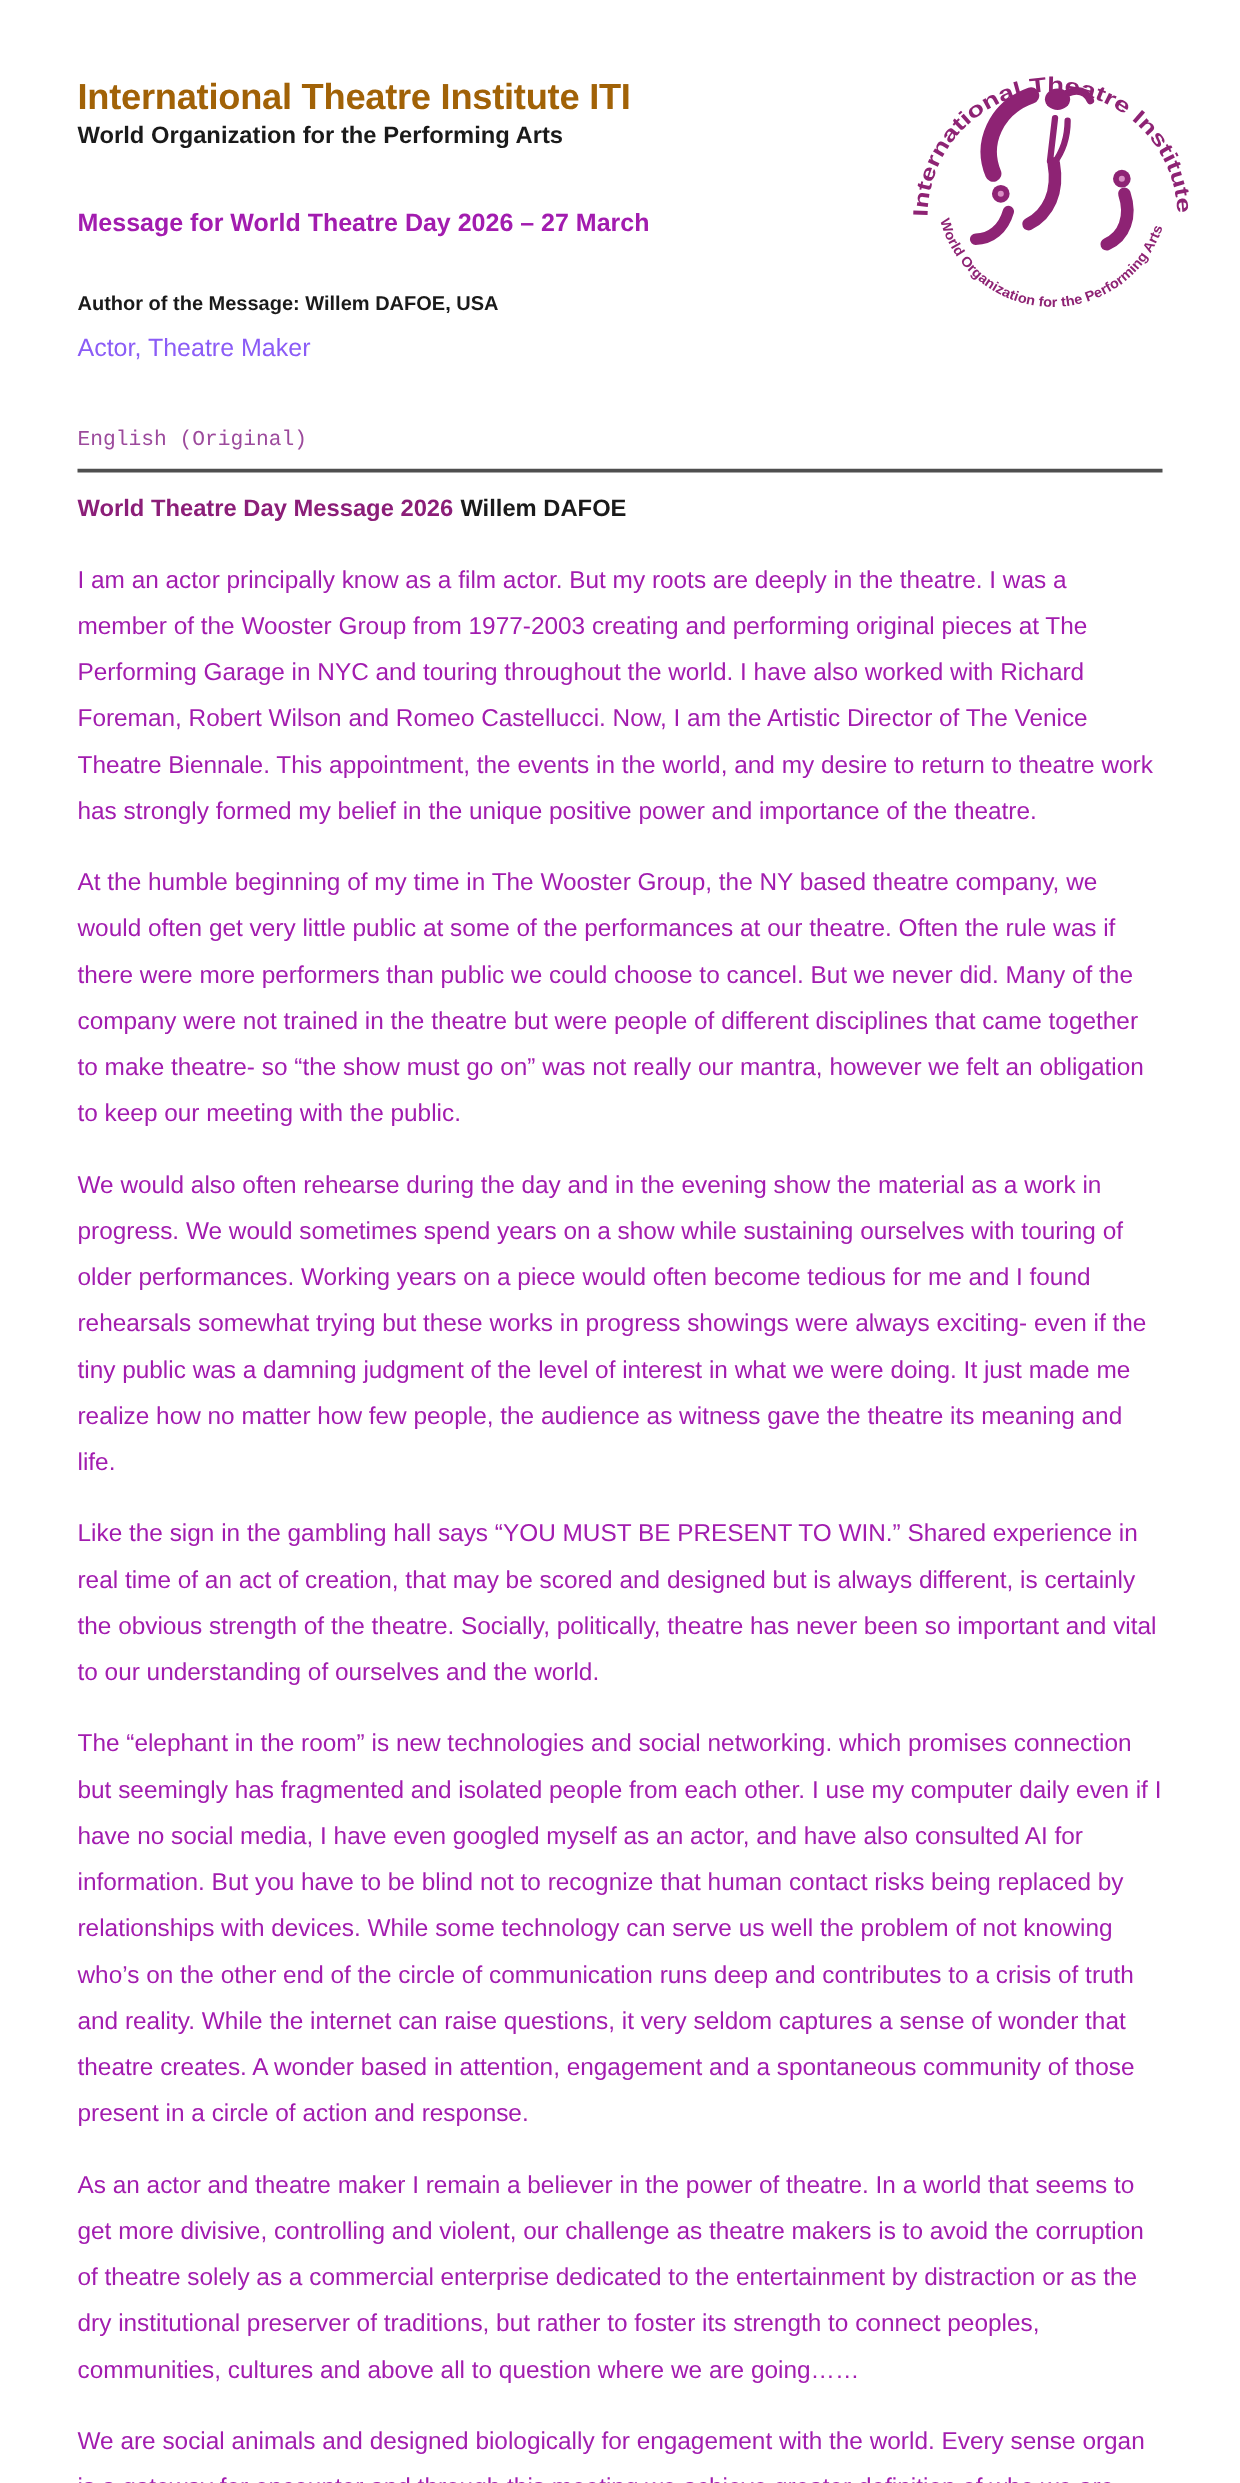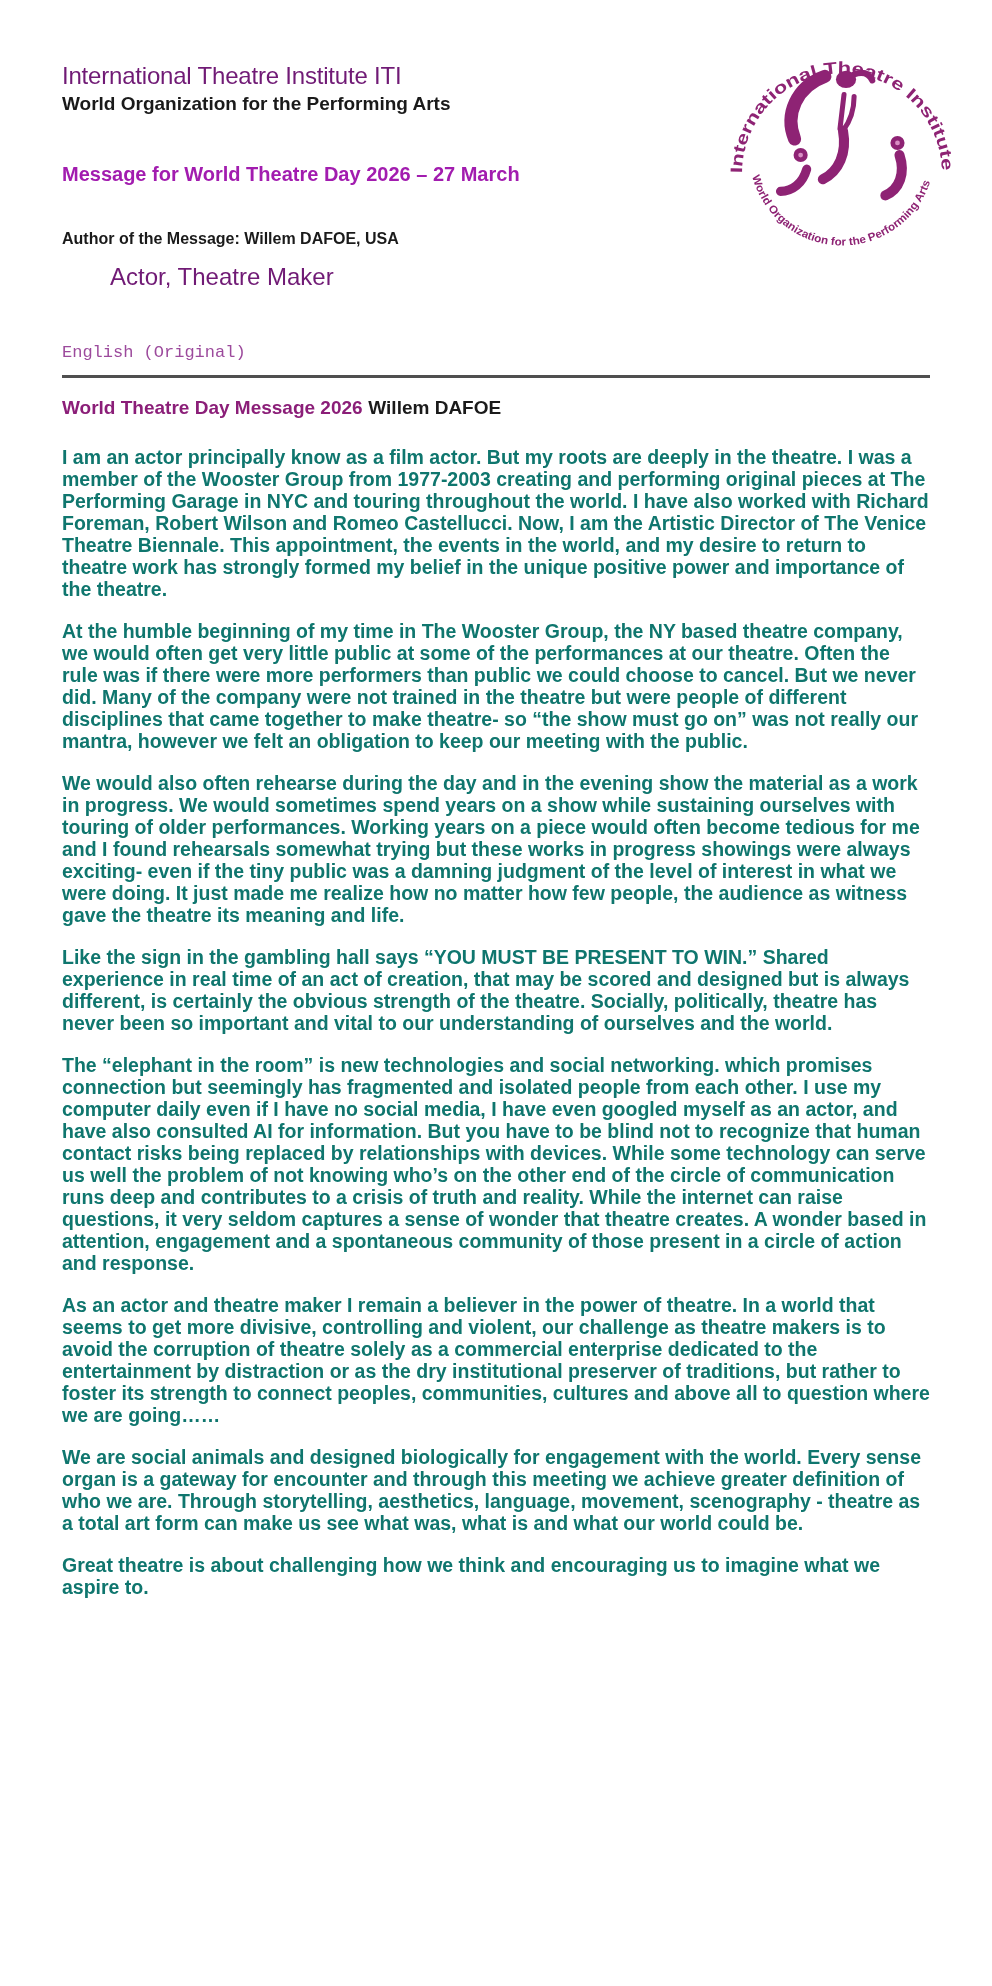--- a/index.html
+++ b/index.html
@@ -10,23 +10,23 @@
     margin: 0 auto;
     background: #ffffff;
     font-family: "Liberation Sans", "DejaVu Sans", sans-serif;
     color: #2e2e2e;
     box-sizing: border-box;
     padding: 62px 62px 40px 62px;
   }
   .header { position: relative; }
   .org-title {
     margin: 0;
-    font-size: 24px;
-    font-weight: normal;
-    color: #701a75;
+    font-size: 29px;
+    font-weight: bold;
+    color: #a16207;
     letter-spacing: -0.2px;
   }
   .org-subtitle {
     margin: 3px 0 0 0;
     font-size: 19px;
     font-weight: bold;
     color: #1a1a1a;
   }
   .message-line {
     margin-top: 48px;
@@ -35,23 +35,22 @@
     color: #a21caf;
   }
   .author-line {
     margin-top: 44px;
     font-size: 16px;
     font-weight: bold;
     color: #1a1a1a;
   }
   .author-role {
     margin-top: 15px;
-    font-size: 24px;
-    color: #701a75;
-    margin-left: 48px;
+    font-size: 20px;
+    color: #8b5cf6;
   }
   .logo-wrap {
     position: absolute;
     top: -20px;
     right: -28px;
     width: 232px;
     height: 214px;
   }
   .language-label {
     margin-top: 52px;
@@ -67,23 +66,22 @@
   .msg-heading {
     margin: 19px 0 27px 0;
     font-size: 19px;
     font-weight: bold;
   }
   .msg-heading .purple { color: #8b1e78; }
   .msg-heading .black { color: #1a1a1a; margin-left: 0.3em; }
   .body-text p {
     margin: 0 0 20px 0;
     font-size: 19.5px;
-    line-height: 22px;
-    color: #0f766e;
-    font-weight: bold;
+    line-height: 37px;
+    color: #a21caf;
   }
   svg text {
     font-family: "Liberation Sans", "DejaVu Sans", sans-serif;
     font-weight: bold;
     fill: #8e2374;
   }
 </style>
 </head>
 <body>
 

